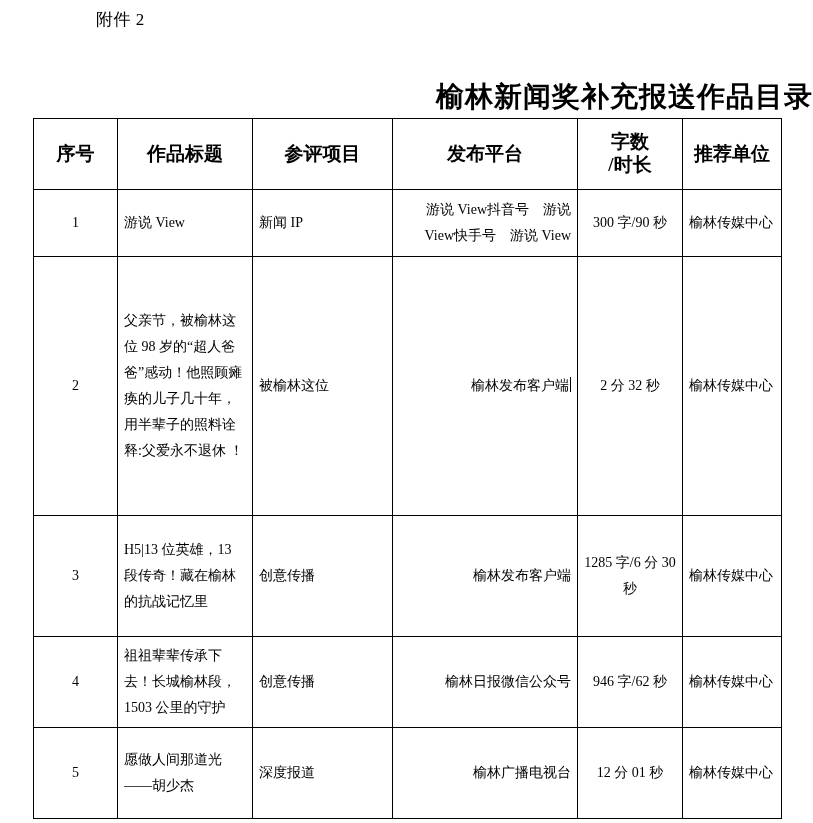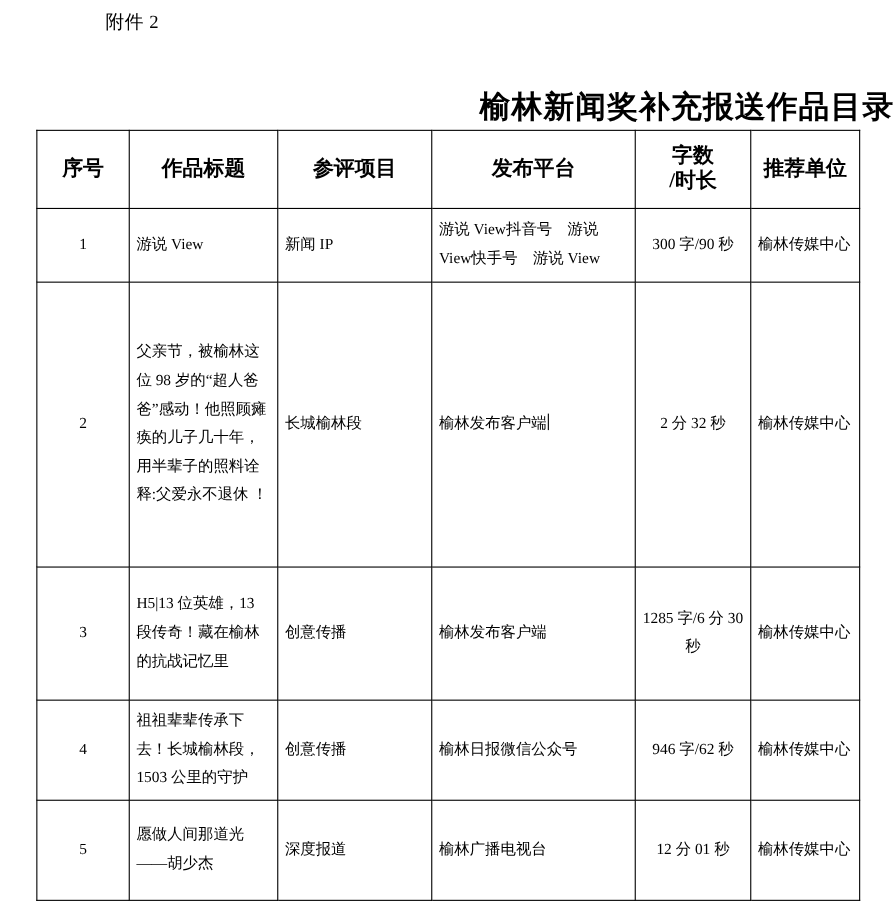--- a/index.html
+++ b/index.html
@@ -78,21 +78,21 @@
   td.cell-title {
     text-align: left;
     padding-left: 12px;
     padding-right: 8px;
   }
   td.cell-item {
     text-align: left;
     padding-left: 10px;
   }
   td.cell-plat {
-    text-align: left;
+    text-align: right;
     padding-left: 10px;
   }
   td.cell-count {
     text-align: center;
     padding-left: 8px;
   }
   td.cell-unit {
     text-align: left;
     padding-left: 8px;
   }
@@ -150,21 +150,21 @@
         <td class="cell-no">1</td>
         <td class="cell-title">游说 View</td>
         <td class="cell-item">新闻 IP</td>
         <td class="cell-plat">游说 View抖音号　游说 View快手号　游说 View</td>
         <td class="cell-count">300 字/90 秒</td>
         <td class="cell-unit">榆林传媒中心</td>
       </tr>
       <tr class="row-2">
         <td class="cell-no">2</td>
         <td class="cell-title">父亲节，被榆林这位 98 岁的“超人爸爸”感动！他照顾瘫痪的儿子几十年，用半辈子的照料诠释:父爱永不退休 ！</td>
-        <td class="cell-item">长城榆林段</td>
+        <td class="cell-item">被榆林这位</td>
         <td class="cell-plat"><span>榆林发布客户端</span><span class="caret"></span></td>
         <td class="cell-count">2 分 32 秒</td>
         <td class="cell-unit">榆林传媒中心</td>
       </tr>
       <tr class="row-3">
         <td class="cell-no">3</td>
         <td class="cell-title">H5|13 位英雄，13 段传奇！藏在榆林的抗战记忆里</td>
         <td class="cell-item">创意传播</td>
         <td class="cell-plat">榆林发布客户端</td>
         <td class="cell-count">1285 字/6 分 30 秒</td>

